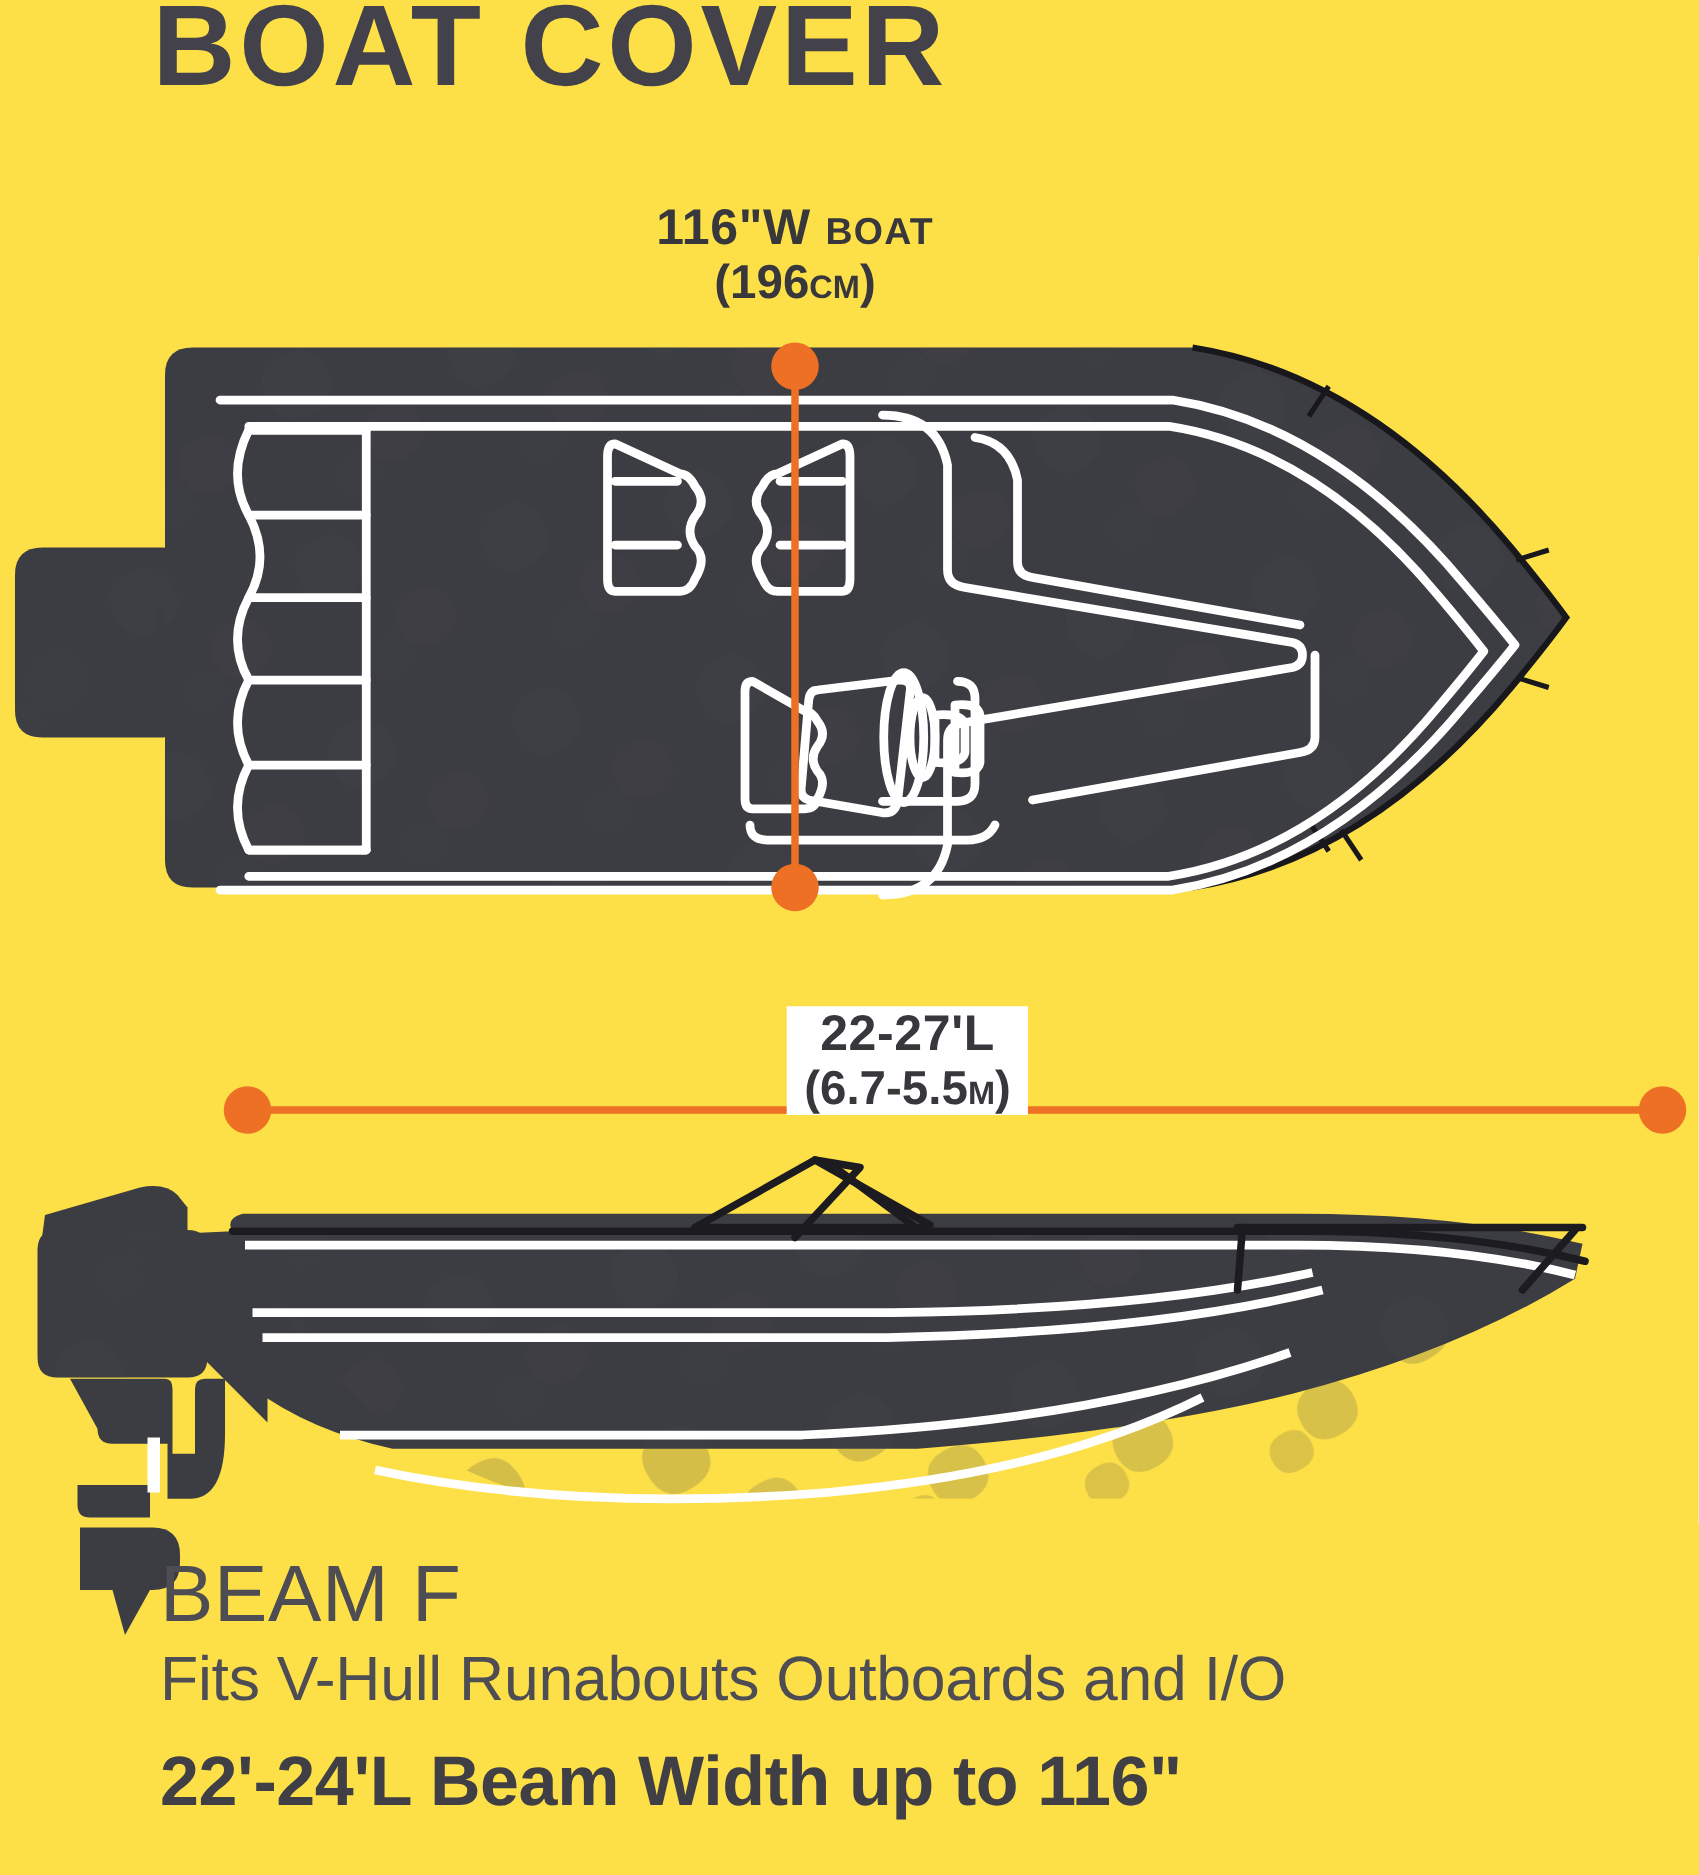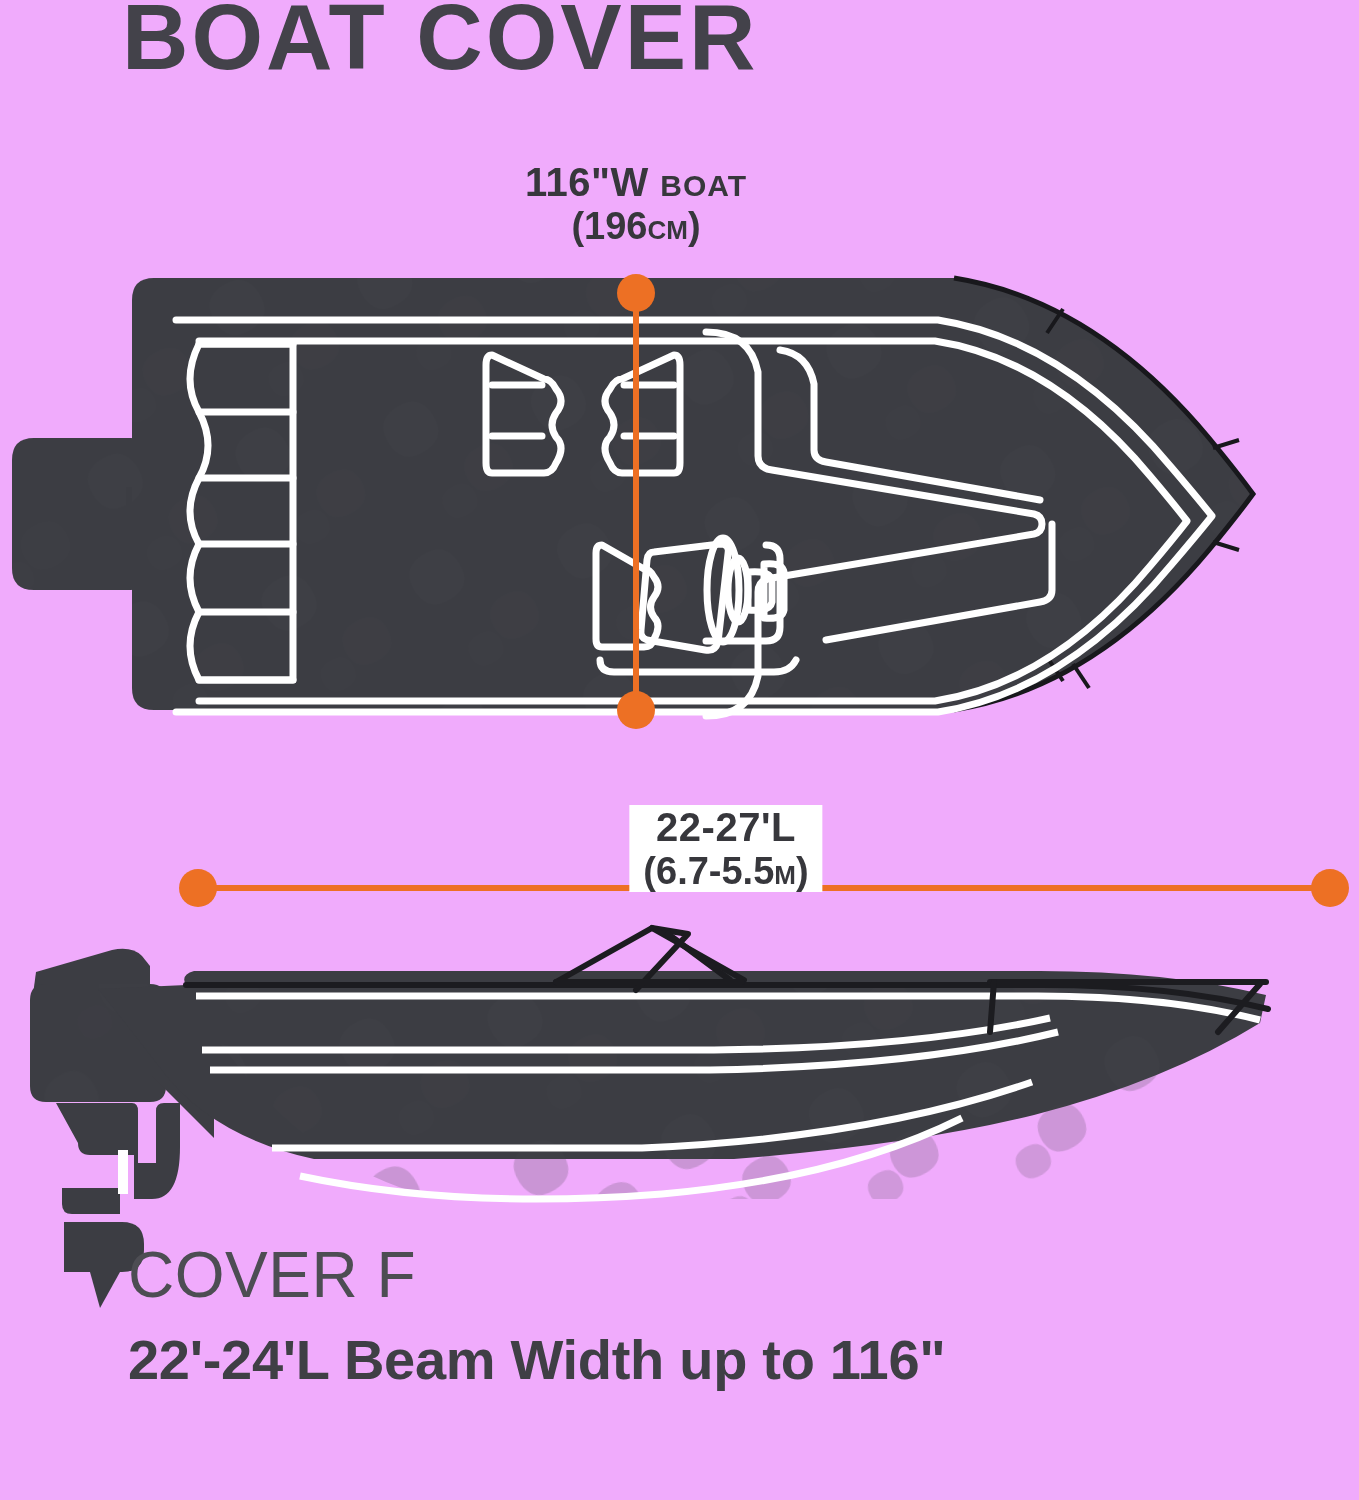--- a/index.html
+++ b/index.html
@@ -13,21 +13,21 @@
     height: 1500px;
     font-family: "Liberation Sans", sans-serif;
     color: #43424a;
     position: relative;
     overflow: hidden;
   }
   #page {
     position: relative;
     width: 1359px;
     height: 1500px;
-    background: #f0abfc;
+    background: #fde047;
   }
 
   
   .title {
     position: absolute;
     left: 122px;
     top: -9px;
     font-size: 92px;
     font-weight: bold;
     letter-spacing: 3px;
@@ -283,17 +283,18 @@
   <div class="dim-label" id="length-label">
     <div class="l1">
       <span>22-27'L</span>
     </div>
     <div class="l2">
       <span>(6.7-5.5</span><span class="unit">M</span><span>)</span>
     </div>
   </div>
 
   <div class="model-block">
-    <div class="model-name">COVER F</div>
+    <div class="model-name">BEAM F</div>
+    <div class="model-fits">Fits V-Hull Runabouts Outboards and I/O</div>
     <div class="model-size">22'-24'L Beam Width up to 116"</div>
   </div>
 
 </div>
 
 </body></html>

